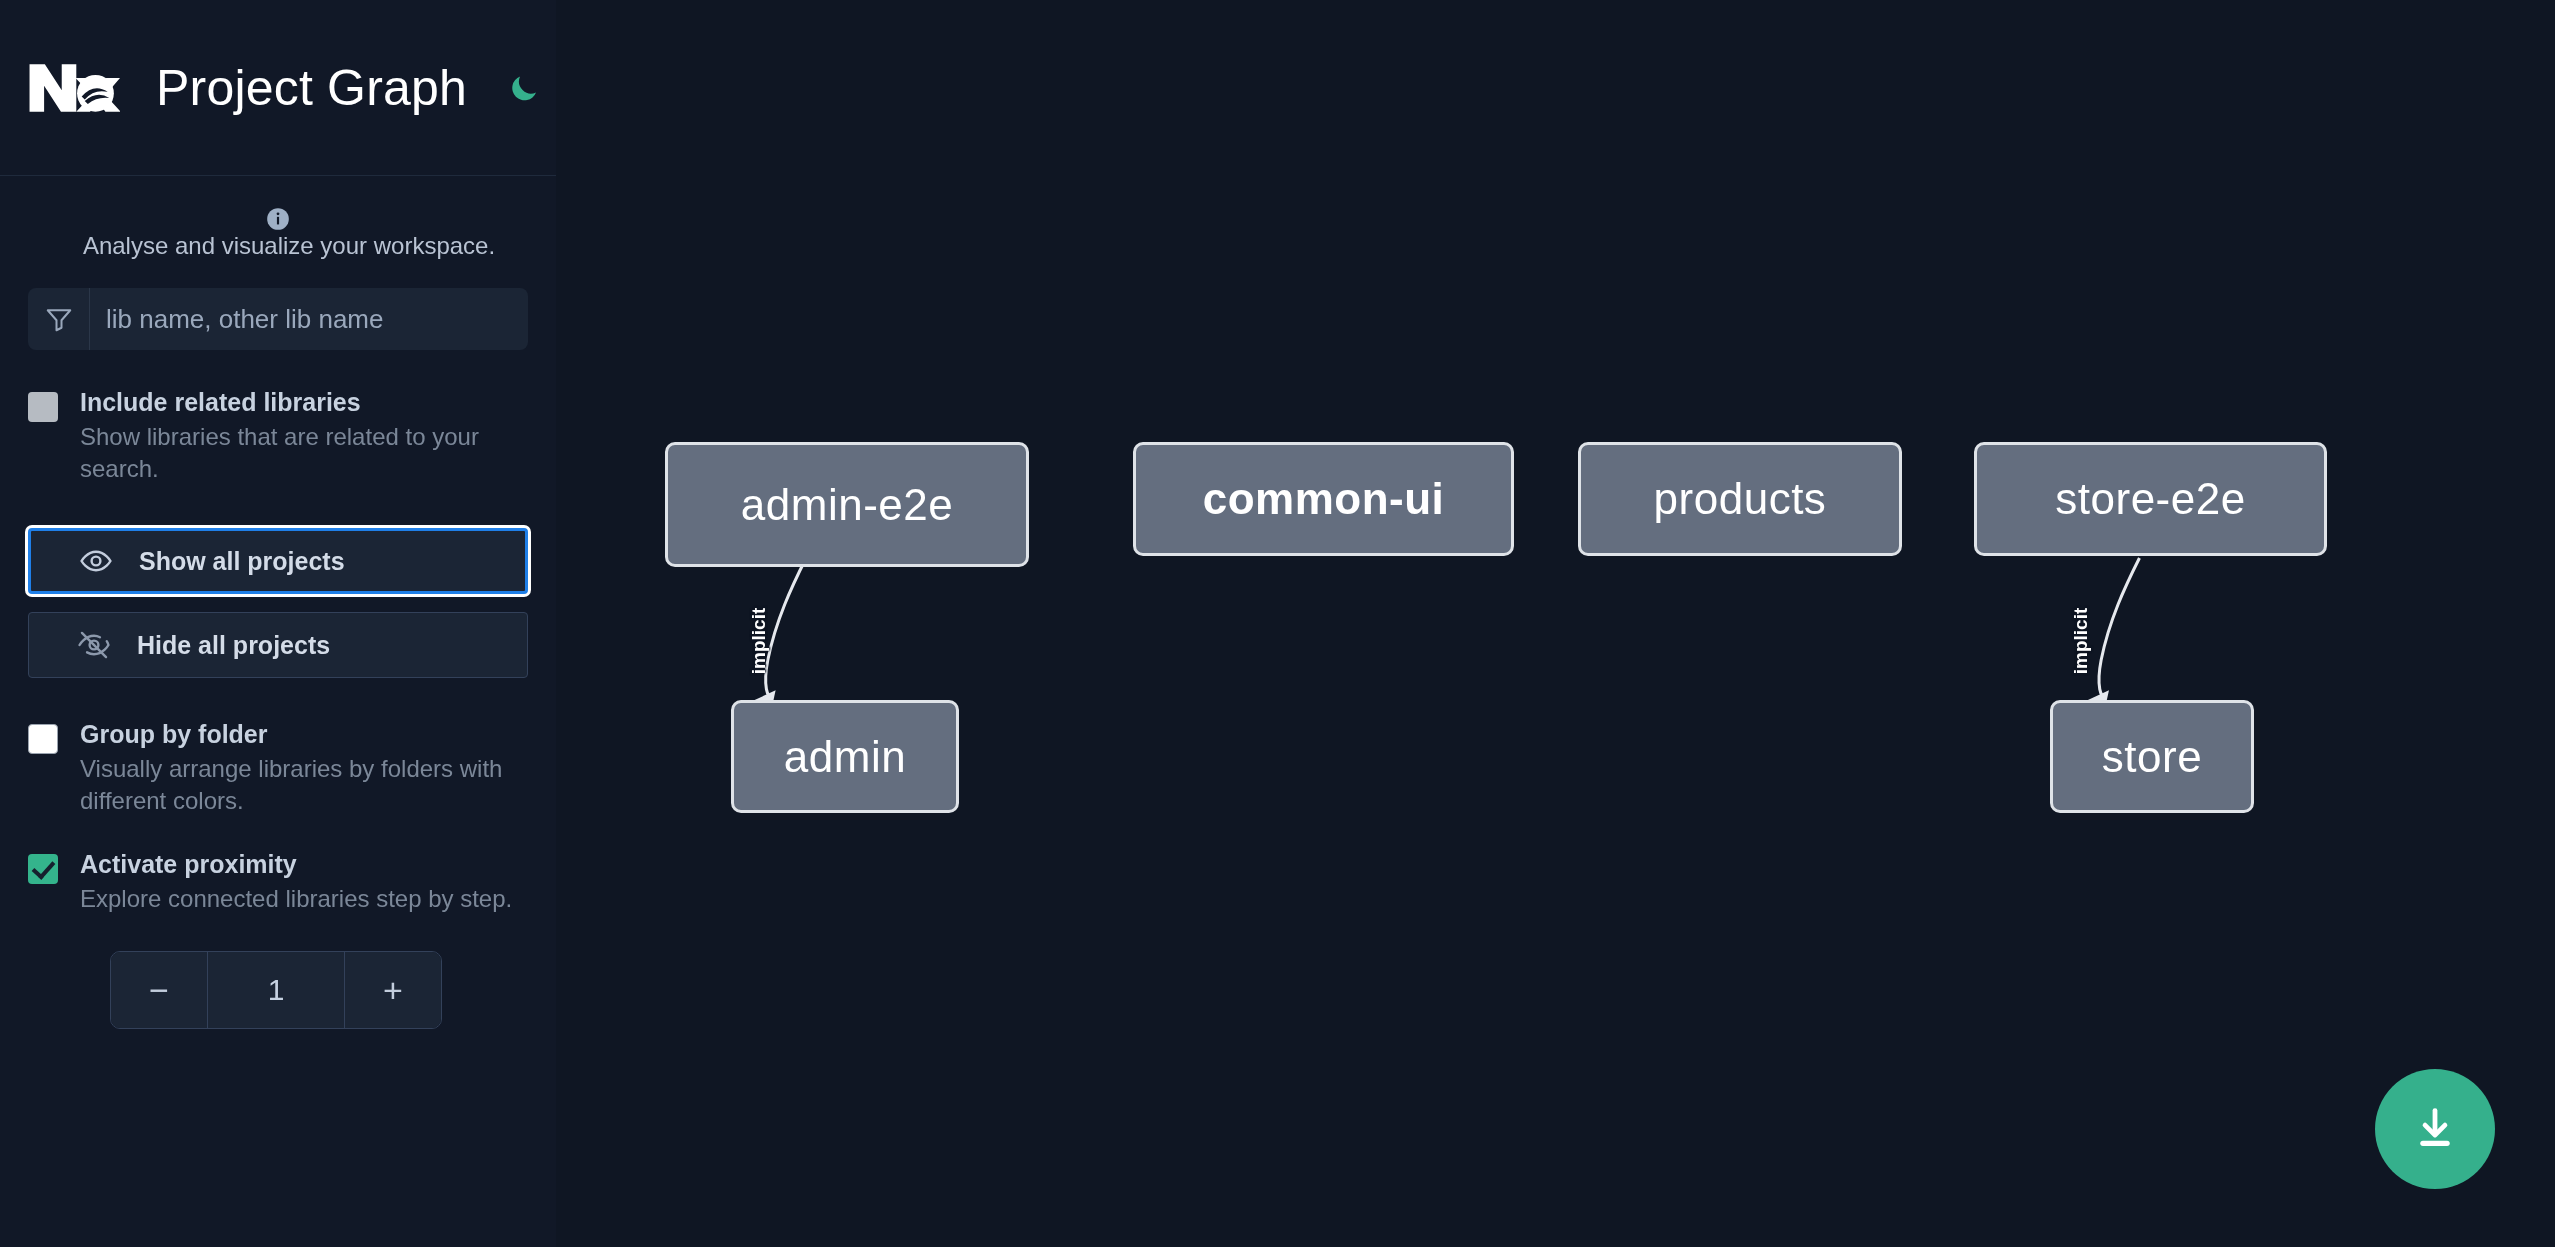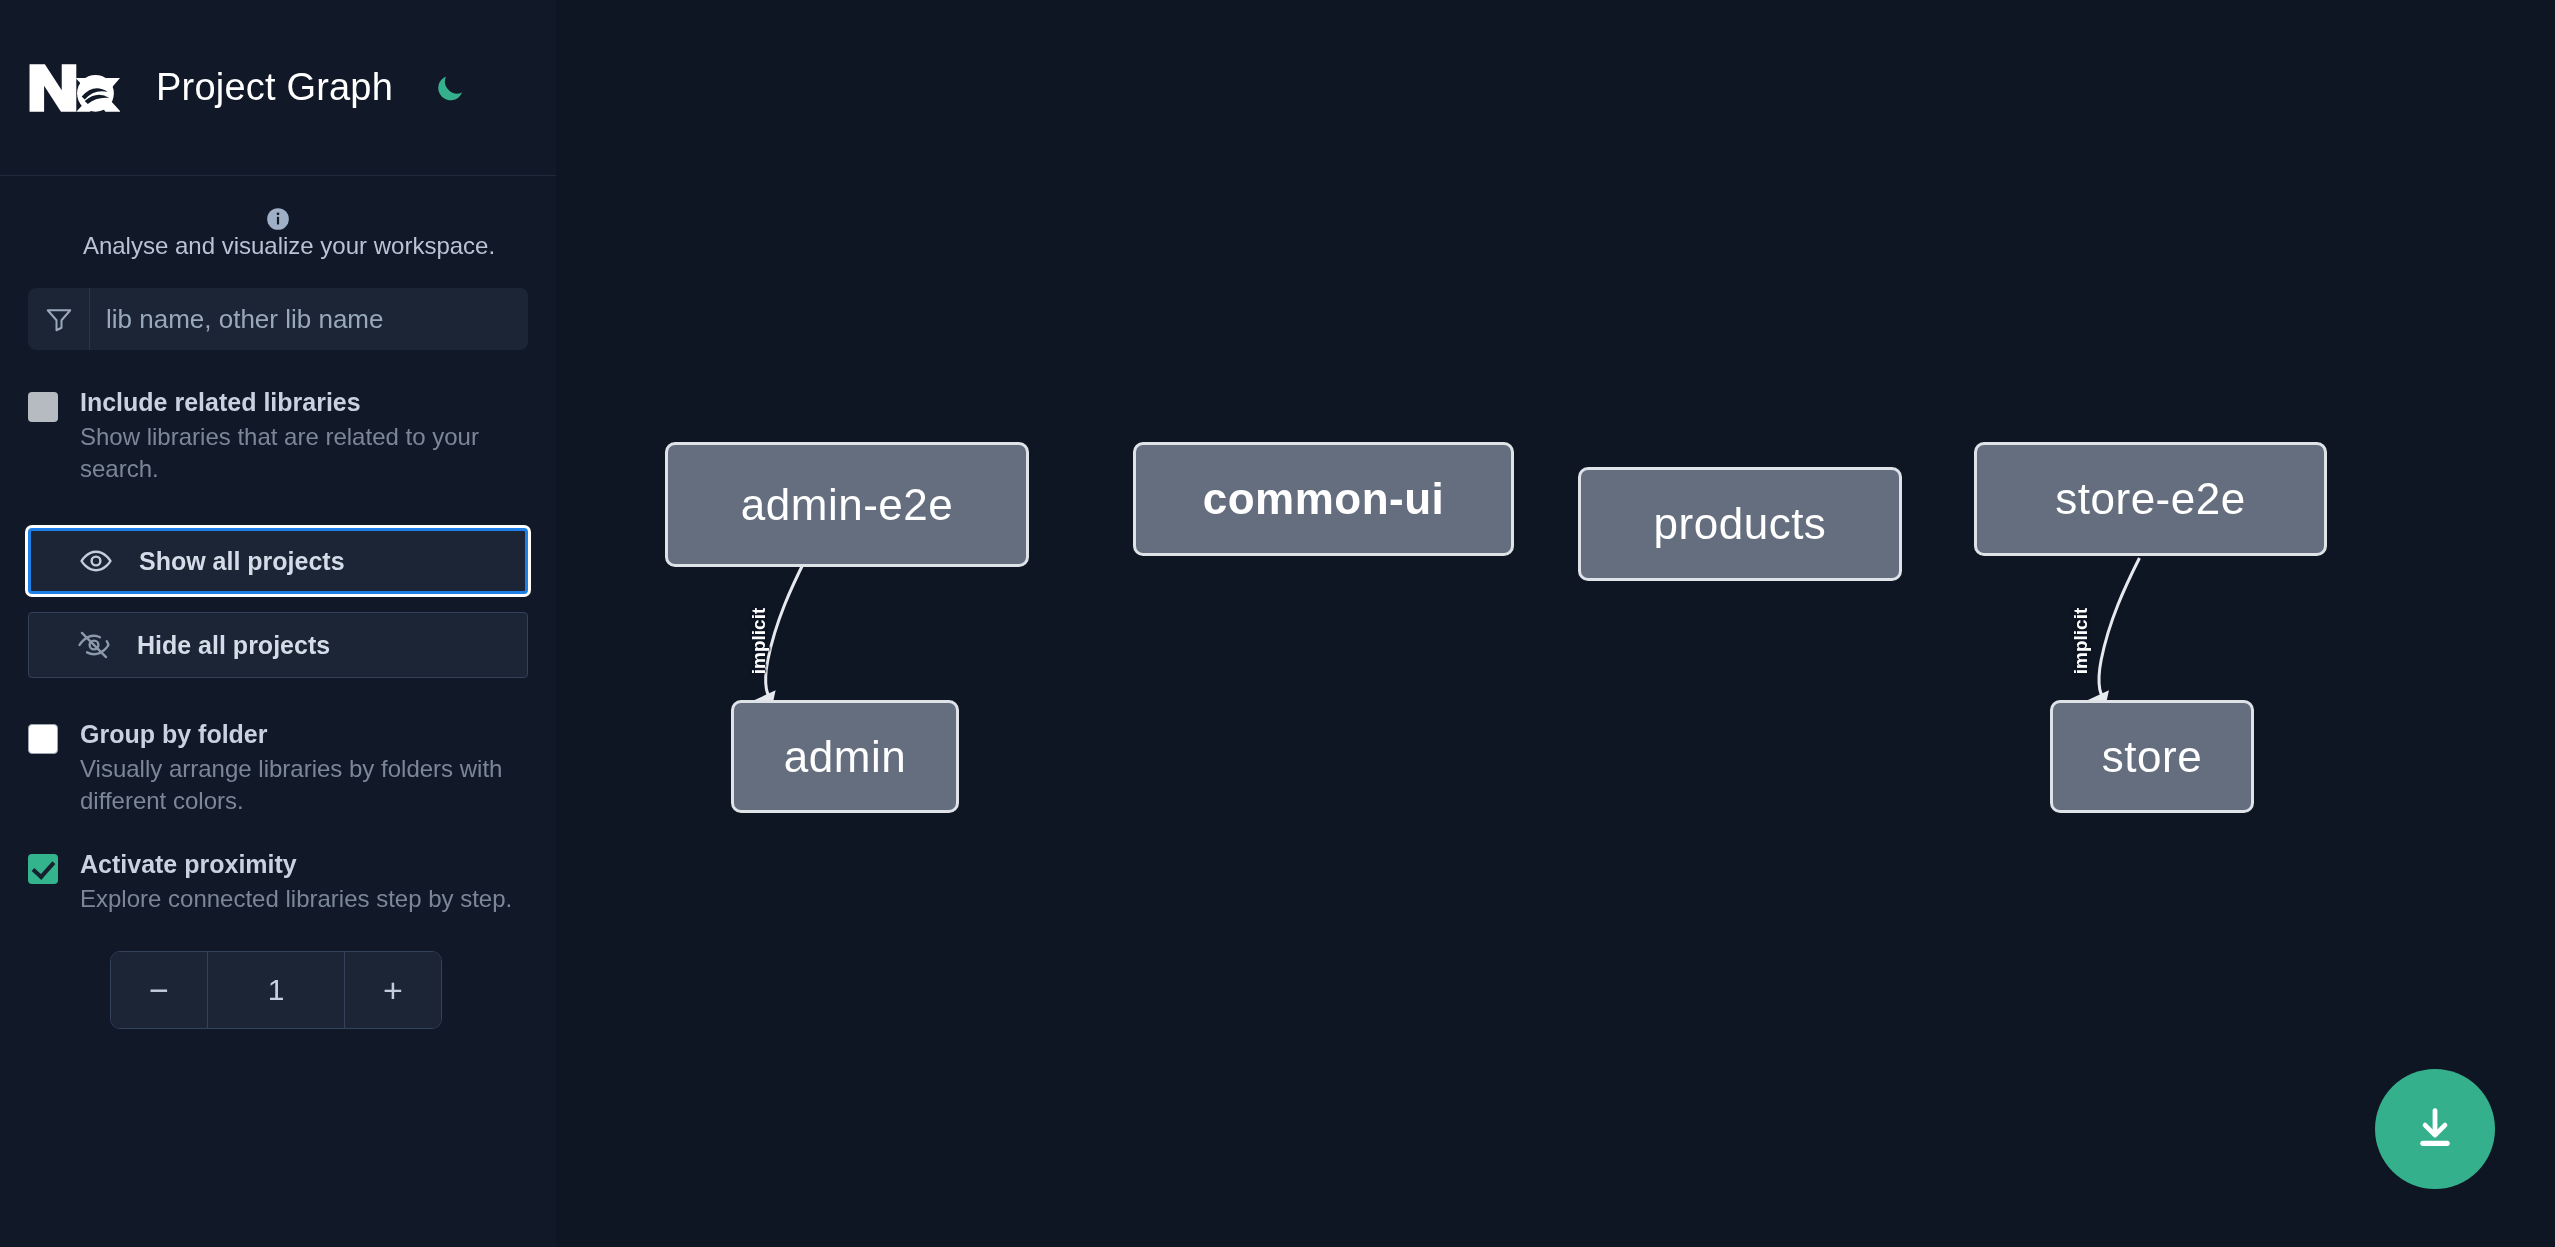--- a/index.html
+++ b/index.html
@@ -36,21 +36,21 @@
     padding-left: 28px;
     border-bottom: 1px solid #1f2a3c;
   }
   .nx-logo {
     width: 92px;
     height: 58px;
     flex: 0 0 auto;
     display: block;
   }
   .app-title {
-    font-size: 38px;
+    font-size: 50px;
     font-weight: 400;
     color: #ffffff;
     margin-left: 36px;
     letter-spacing: 0.2px;
     white-space: nowrap;
   }
   .theme-toggle {
     margin-left: 34px;
     width: 46px;
     height: 46px;
@@ -369,21 +369,21 @@
         <marker id="ah" markerWidth="9" markerHeight="9" refX="7" refY="4.5" orient="auto" markerUnits="strokeWidth">
           <path d="M0 0 L9 4.5 L0 9 z" fill="#e6e9ee"></path>
         </marker>
       </defs>
       <path d="M248 558 C 234 586, 218 620, 210 660 C 205 686, 210 700, 214 695" fill="none" stroke="#e6e9ee" stroke-width="3" marker-end="url(#ah)"></path>
       <path d="M1570 558 C 1556 586, 1540 620, 1532 660 C 1527 686, 1532 700, 1536 695" fill="none" stroke="#e6e9ee" stroke-width="3" marker-end="url(#ah)"></path>
     </svg>
 
     <div class="node" style="left:109px; top:442px; width:364px; height:125px;">admin-e2e</div>
     <div class="node" style="left:577px; top:442px; width:381px; height:114px;font-weight:bold;">common-ui</div>
-    <div class="node" style="left:1022px; top:467px; width:324px; height:114px;">products</div>
+    <div class="node" style="left:1022px; top:442px; width:324px; height:114px;">products</div>
     <div class="node" style="left:1418px; top:442px; width:353px; height:114px;">store-e2e</div>
     <div class="node" style="left:175px; top:700px; width:228px; height:113px;">admin</div>
     <div class="node" style="left:1494px; top:700px; width:204px; height:113px;">store</div>
 
     <div class="edge-label" style="left:170px; top:630px;">implicit</div>
     <div class="edge-label" style="left:1492px; top:630px;">implicit</div>
 
     <button class="fab">
       <svg width="52" height="52" viewBox="0 0 24 24">
         <path d="M12 3.5v10.5" stroke="#ffffff" stroke-width="2.2" stroke-linecap="round" fill="none"></path>

